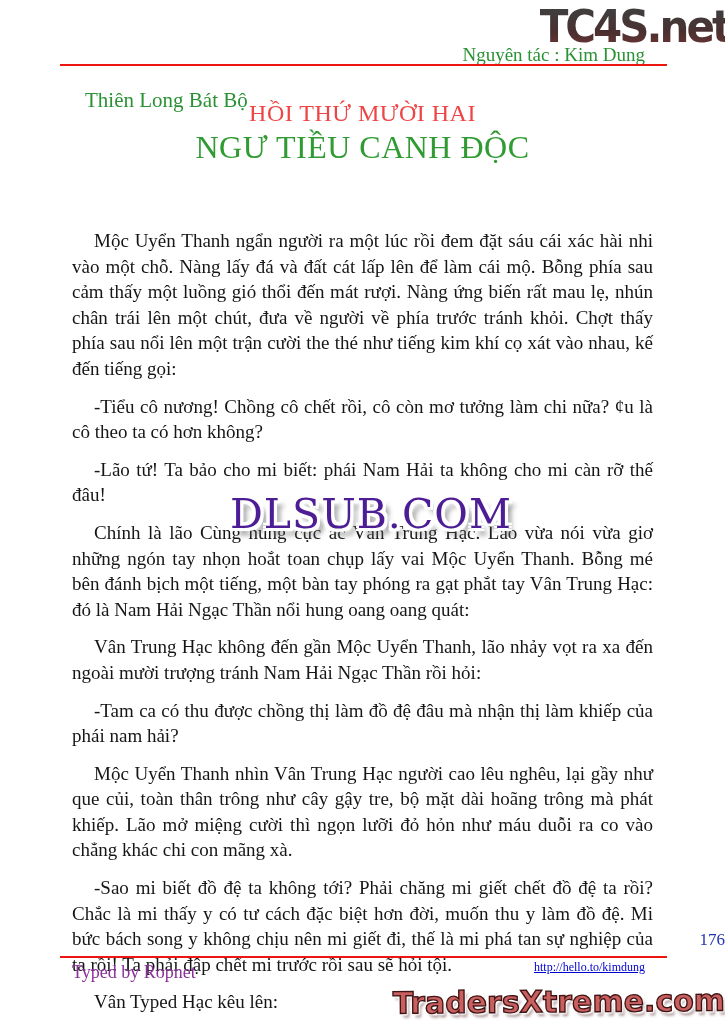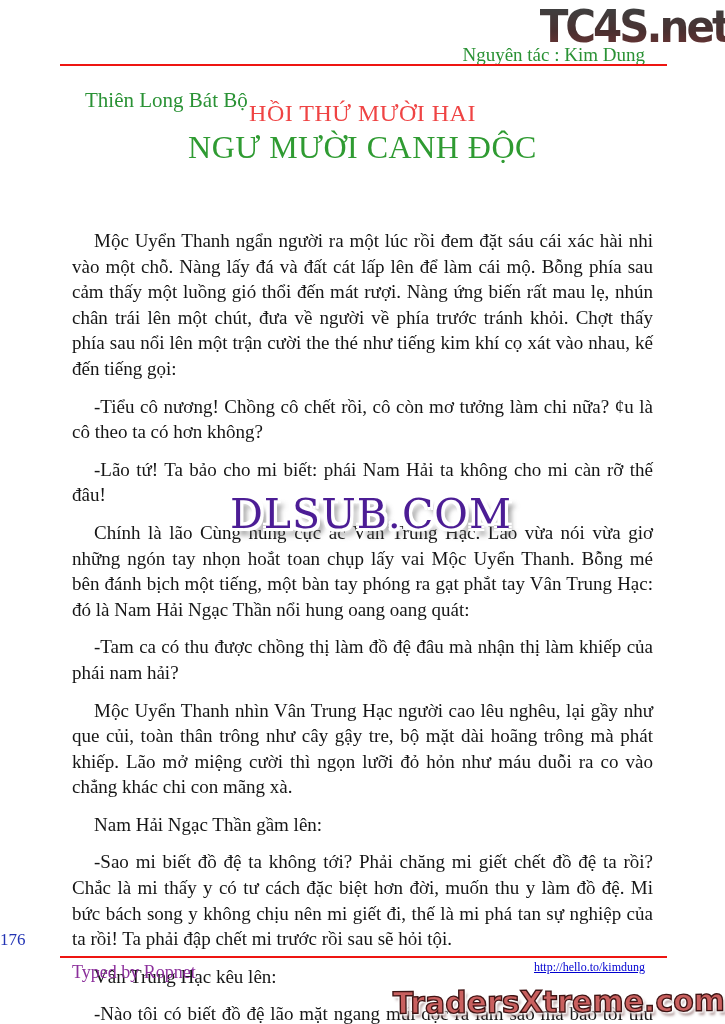--- a/index.html
+++ b/index.html
@@ -58,21 +58,21 @@
     text-shadow:
       -3px -3px 0 #ffffff, 3px -3px 0 #ffffff,
       -3px 3px 0 #ffffff, 3px 3px 0 #ffffff,
       -3px 0 0 #ffffff, 3px 0 0 #ffffff,
       0 -3px 0 #ffffff, 0 3px 0 #ffffff,
       6px 7px 5px rgba(110,110,110,.75);
   }
   
   .page-num{
     position:absolute;left:0;right:0;top:930px;
-    text-align:left;font-size:17px;color:#2233b4;
+    text-align:right;font-size:17px;color:#2233b4;
   }
   .ftr-rule{
     position:absolute;left:60px;right:58px;top:956px;
     border-top:2px solid #ee1511;height:0;
   }
   .typed-by{
     position:absolute;left:72px;top:962px;
     font-size:18px;color:#8b2f9b;white-space:nowrap;
   }
   .kimdung-link{
@@ -98,33 +98,33 @@
 
 <div class="page">
 
   <div class="tc4s-logo">TC4S.net</div>
   <div class="hdr-book">Thiên Long Bát Bộ</div>
   <div class="hdr-author">Nguyên tác : Kim Dung</div>
   <div class="hdr-rule"></div>
 
   <div class="chapter">
     <div class="l1">HỒI THỨ MƯỜI HAI</div>
-    <div class="l2">NGƯ MƯỜI CANH ĐỘC</div>
+    <div class="l2">NGƯ TIỀU CANH ĐỘC</div>
   </div>
 
   <div class="content">
       <p class="para">Mộc Uyển Thanh ngẩn người ra một lúc rồi đem đặt sáu cái xác hài nhi vào một chỗ. Nàng lấy đá và đất cát lấp lên để làm cái mộ. Bỗng phía sau cảm thấy một luồng gió thổi đến mát rượi. Nàng ứng biến rất mau lẹ, nhún chân trái lên một chút, đưa về người về phía trước tránh khỏi. Chợt thấy phía sau nổi lên một trận cười the thé như tiếng kim khí cọ xát vào nhau, kế đến tiếng gọi:</p>
       <p class="para">-Tiểu cô nương! Chồng cô chết rồi, cô còn mơ tưởng làm chi nữa? ¢u là cô theo ta có hơn không?</p>
       <p class="para">-Lão tứ! Ta bảo cho mi biết: phái Nam Hải ta không cho mi càn rỡ thế đâu!</p>
       <p class="para">Chính là lão Cùng hung cực ác Vân Trung Hạc. Lão vừa nói vừa giơ những ngón tay nhọn hoắt toan chụp lấy vai Mộc Uyển Thanh. Bỗng mé bên đánh bịch một tiếng, một bàn tay phóng ra gạt phắt tay Vân Trung Hạc: đó là Nam Hải Ngạc Thần nổi hung oang oang quát:</p>
+      <p class="para">Vân Trung Hạc không đến gần Mộc Uyển Thanh, lão nhảy vọt ra xa đến ngoài mười trượng tránh Nam Hải Ngạc Thần rồi hỏi:</p>
       <p class="para">-Tam ca có thu được chồng thị làm đồ đệ đâu mà nhận thị làm khiếp của phái nam hải?</p>
       <p class="para">Mộc Uyển Thanh nhìn Vân Trung Hạc người cao lêu nghêu, lại gầy như que củi, toàn thân trông như cây gậy tre, bộ mặt dài hoãng trông mà phát khiếp. Lão mở miệng cười thì ngọn lưỡi đỏ hỏn như máu duỗi ra co vào chẳng khác chi con mãng xà.</p>
-      <p class="para">Nam Hải Ngạc Thần gầm lên:</p>
       <p class="para">-Sao mi biết đồ đệ ta không tới? Phải chăng mi giết chết đồ đệ ta rồi? Chắc là mi thấy y có tư cách đặc biệt hơn đời, muốn thu y làm đồ đệ. Mi bức bách song y không chịu nên mi giết đi, thế là mi phá tan sự nghiệp của ta rồi! Ta phải đập chết mi trước rồi sau sẽ hỏi tội.</p>
-      <p class="para">Vân Trung Hạc kêu lên:</p>
+      <p class="para">Vân Typed Hạc kêu lên:</p>
       <p class="para">-Nào tôi có biết đồ đệ lão mặt ngang mũi dọc ra làm sao mà bảo tôi thu nạp nó mới được chứ?</p>
     </div>
 
   <div class="watermark">DLSUB.COM</div>
 
   <div class="page-num">176</div>
   <div class="ftr-rule"></div>
   <div class="typed-by">Typed by Ropnet</div>
   <a class="kimdung-link">http://hello.to/kimdung</a>
   <div class="traders-logo">TradersXtreme.com</div>

